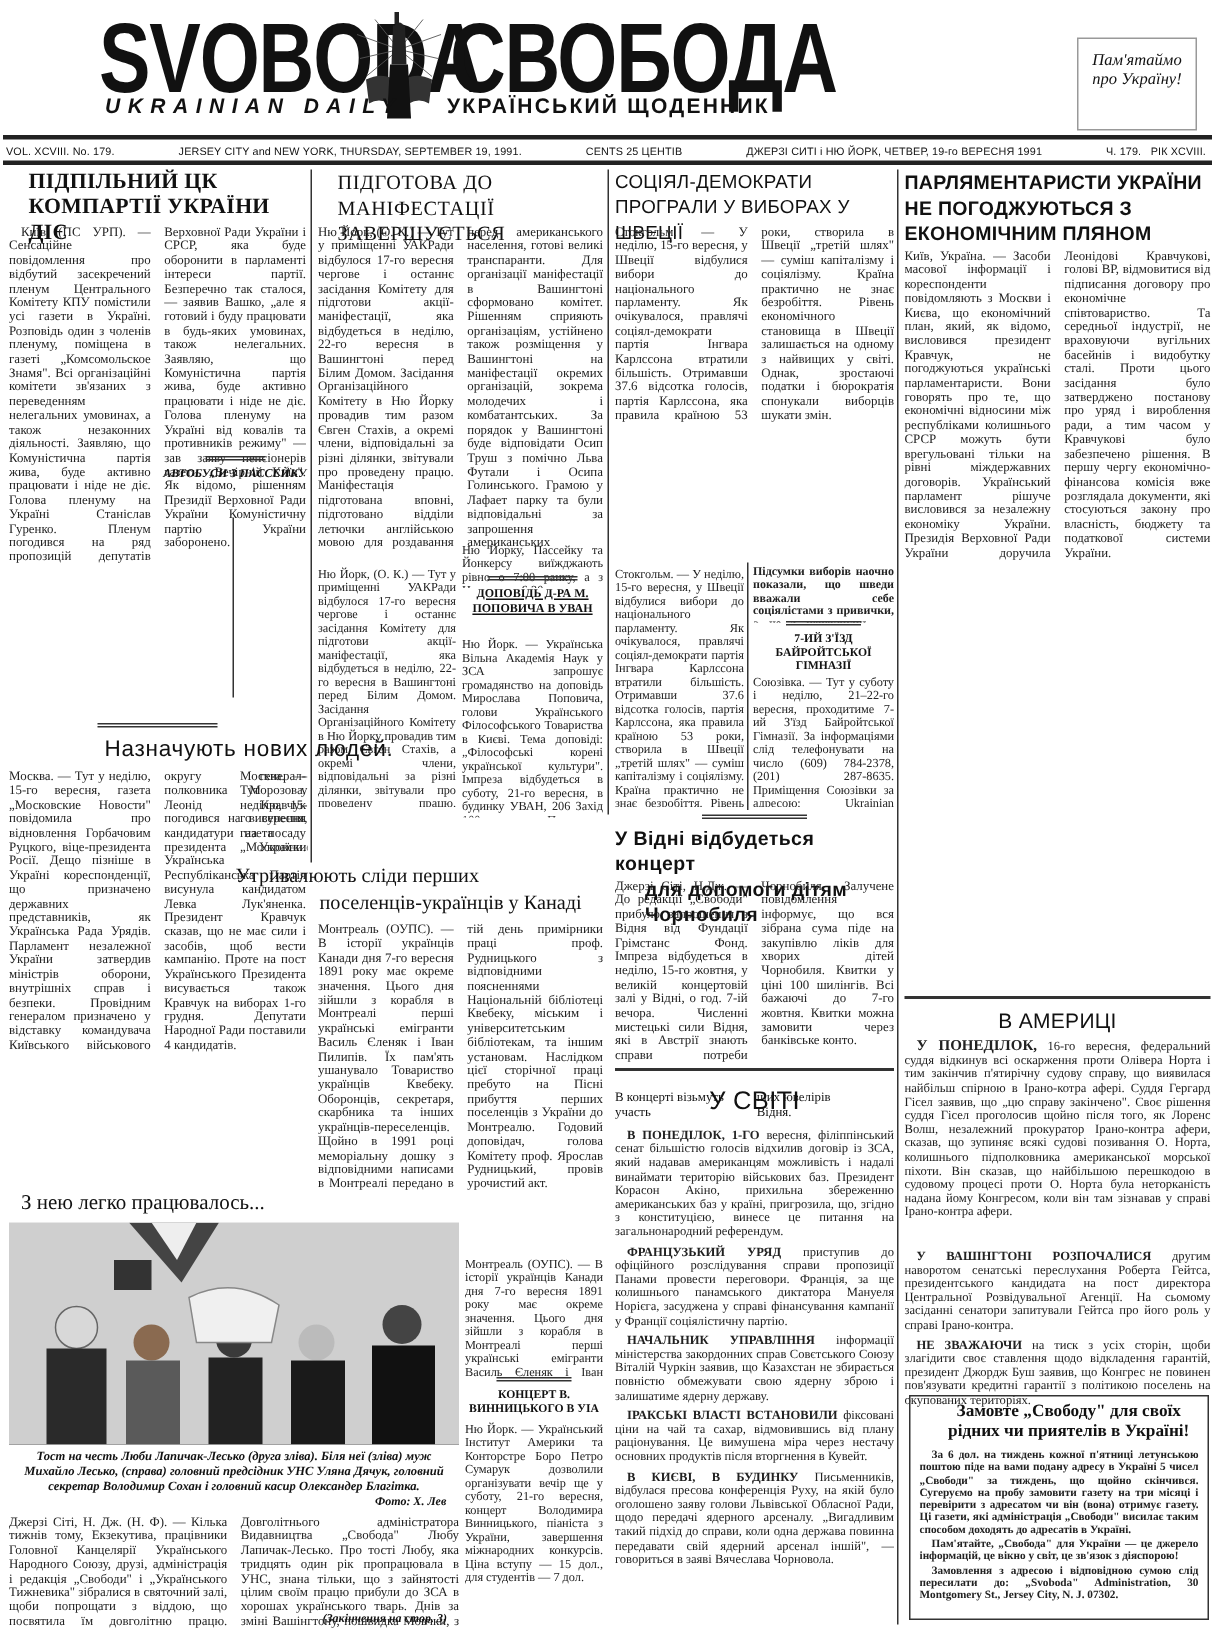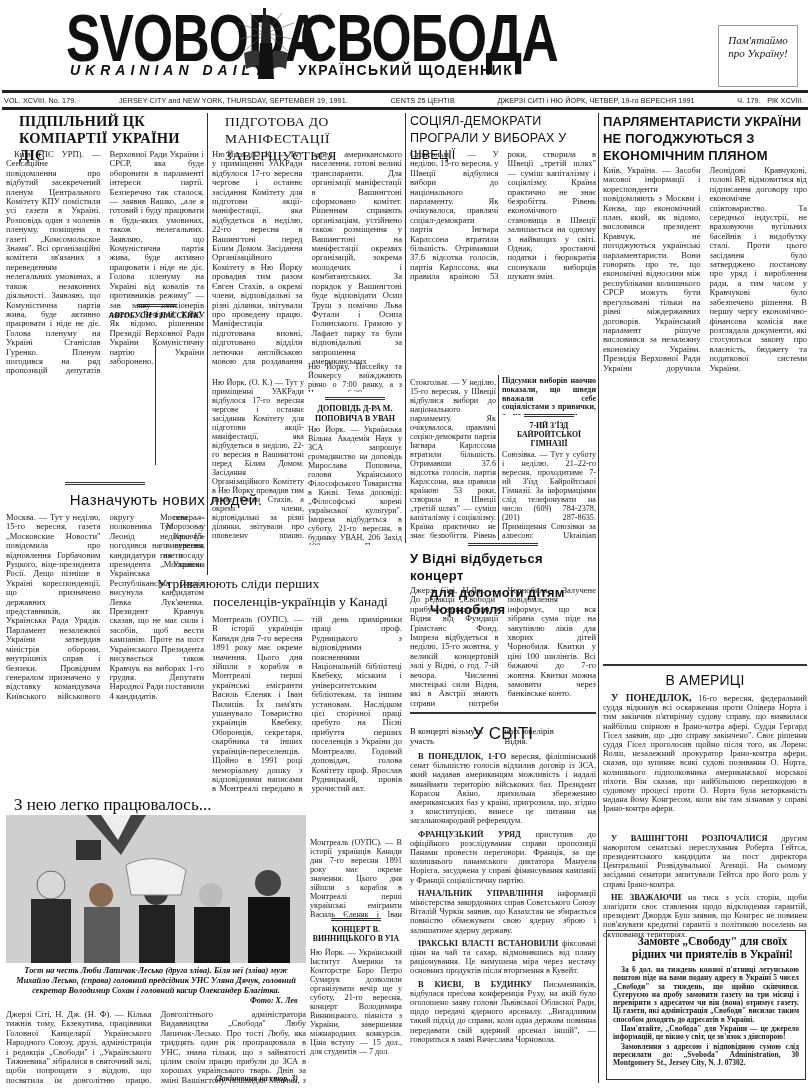--- a/index.html
+++ b/index.html
@@ -105,21 +105,21 @@
   <div class="subhead" style="font-size:8px;font-style:italic;">АВТОБУСИ З ПАССЕЙКУ</div>
 </div>
 
 <div class="abs" style="left:212px;top:113px;width:190px;">
   <div class="hl-serif" style="font-size:13.5px;line-height:17px;font-weight:normal;letter-spacing:0.4px;">
     <span>ПІДГОТОВА ДО МАНІФЕСТАЦІЇ ЗАВЕРШУЄТЬСЯ</span>
   </div>
 </div>
 <div class="abs text two-col" style="left:212px;top:150px;width:190px;height:225px;">Ню Йорк, (О. К.) — Тут у приміщенні УАКРади відбулося 17-го вересня чергове і останнє засідання Комітету для підготови акції-маніфестації, яка відбудеться в неділю, 22-го вересня в Вашингтоні перед Білим Домом. Засідання Організаційного Комітету в Ню Йорку провадив тим разом Євген Стахів, а окремі члени, відповідальні за різні ділянки, звітували про проведену працю. Маніфестація підготована вповні, підготовано відділи летючки англійською мовою для роздавання перед американського населення, готові великі транспаранти. Для організації маніфестації в Вашингтоні сформовано комітет. Рішенням сприяють організаціям, устійнено також розміщення у Вашингтоні на маніфестації окремих організацій, зокрема молодечих і комбатантських. За порядок у Вашингтоні буде відповідати Осип Труш з помічно Льва Футали і Осипа Голинського. Грамою у Лафает парку та були відповідальні за запрошення американських промовців та кореспондентів засобів масової інформації. Про хід підготови у Вашингтоні звітував адвокат Аскольд Лозинський, який поінформував, що відповідальними на місці маніфестацій є представники двох українських бюр — Євген Іванців із бюра УНС та Тамара Гелло із бюра УККА. Вони вестимуть про</div>
 <div class="abs text small" style="left:308px;top:362px;width:94px;height:30px;">Ню Йорку, Пассейку та Йонкерсу виїжджають рівно о 7:00 ранку, а з Ньюарку о 6:30 ранку.</div>
-<div class="abs" style="left:308px;top:397px;width:94px;">
+<div class="abs" style="left:308px;top:384px;width:94px;text-decoration:underline;">
   <div class="double-rule" style="width:60px;margin-top:0;"></div>
   <div class="subhead" style="font-size:8px;">ДОПОВІДЬ Д-РА М. ПОПОВИЧА В УВАН</div>
 </div>
 <div class="abs text small" style="left:308px;top:425px;width:94px;height:120px;">Ню Йорк. — Українська Вільна Академія Наук у ЗСА запрошує громадянство на доповідь Мирослава Поповича, голови Українського Філософського Товариства в Києві. Тема доповіді: „Філософські корені української культури". Імпреза відбудеться в суботу, 21-го вересня, в будинку УВАН, 206 Захід 100-та вулиця. Початок о год. 2-ій по полудні. За інформаціями слід телефонувати на число (212) 222-1866.</div>
 <div class="abs text small" style="left:212px;top:378px;width:92px;height:160px;">Ню Йорк, (О. К.) — Тут у приміщенні УАКРади відбулося 17-го вересня чергове і останнє засідання Комітету для підготови акції-маніфестації, яка відбудеться в неділю, 22-го вересня в Вашингтоні перед Білим Домом. Засідання Організаційного Комітету в Ню Йорку провадив тим разом Євген Стахів, а окремі члени, відповідальні за різні ділянки, звітували про проведену працю. Маніфестація підготована вповні, підготовано відділи летючки англійською мовою для роздавання перед американського населення, готові великі транспаранти. Для організації маніфестації в Вашингтоні сформовано комітет. Рішенням сприяють організаціям, устійнено також розміщення у Вашингтоні на маніфестації окремих організацій, зокрема молодечих і комбатантських. За порядок у Вашингтоні буде відповідати Осип Труш з помічно Льва Футали і Осипа Голинського. Грамою у Лафает парку та були відповідальні за запрошення американських промовців та кореспондентів засобів масової інформації. Про хід підготови у Вашингтоні звітував адвокат Аскольд Лозинський, який поінформував, що відповідальними на місці маніфестацій є представники двох українських бюр — Євген Іванців із бюра УНС та Тамара Гелло із бюра УККА. Вони вестимуть про</div>
 
 <div class="abs" style="left:410px;top:113px;width:186px;">
   <div class="hl-sans" style="font-size:12.5px;line-height:17px;font-weight:normal;">СОЦІЯЛ-ДЕМОКРАТИ ПРОГРАЛИ У ВИБОРАХ У ШВЕЦІЇ</div>
 </div>
 <div class="abs text two-col" style="left:410px;top:150px;width:186px;height:225px;">Стокгольм. — У неділю, 15-го вересня, у Швеції відбулися вибори до національного парламенту. Як очікувалося, правлячі соціял-демократи партія Інгвара Карлссона втратили більшість. Отримавши 37.6 відсотка голосів, партія Карлссона, яка правила країною 53 роки, створила в Швеції „третій шлях" — суміш капіталізму і соціялізму. Країна практично не знає безробіття. Рівень економічного становища в Швеції залишається на одному з найвищих у світі. Однак, зростаючі податки і бюрократія спонукали виборців шукати змін.</div>
@@ -199,21 +199,21 @@
     <div>рідних чи приятелів в Україні!</div>
   </div>
   <div class="text" style="font-weight:bold;font-size:7.5px;line-height:8.3px;margin-top:5px;height:110px;">
     <p>За 6 дол. на тиждень кожної п'ятниці летунською поштою піде на вами подану адресу в Україні 5 чисел „Свободи" за тиждень, що щойно скінчився. Сугеруємо на пробу замовити газету на три місяці і перевірити з адресатом чи він (вона) отримує газету. Ці газети, які адміністрація „Свободи" висилає таким способом доходять до адресатів в Україні.</p>
     <p>Пам'ятайте, „Свобода" для України — це джерело інформацій, це вікно у світ, це зв'язок з діяспорою!</p>
     <p>Замовлення з адресою і відповідною сумою слід пересилати до: „Svoboda" Administration, 30 Montgomery St., Jersey City, N. J. 07302.</p>
   </div>
 </div>
 
 <div class="abs" style="left:6px;top:795px;width:300px;">
-  <div class="hl-italic" style="font-size:17px;font-weight:normal;margin-left:8px;">З нею легко працювалось...</div>
+  <div class="hl-italic" style="font-size:14px;font-weight:normal;margin-left:8px;">З нею легко працювалось...</div>
 </div>
 <div class="abs photo" style="left:6px;top:815px;width:300px;height:148px;">
   <svg width="300" height="148" viewBox="0 0 300 148">
     <rect width="300" height="148" fill="#cfcfcf"></rect>
     <path d="M80 0 L140 0 L115 40 Z" fill="#444"></path>
     <path d="M95 0 L125 0 L112 25 Z" fill="#eee"></path>
     <rect x="70" y="25" width="25" height="20" fill="#333"></rect>
     <circle cx="45" cy="70" r="14" fill="#d8d8d8" stroke="#666"></circle>
     <rect x="25" y="84" width="40" height="64" fill="#2a2a2a"></rect>
     <circle cx="95" cy="80" r="12" fill="#8a6a50"></circle>

